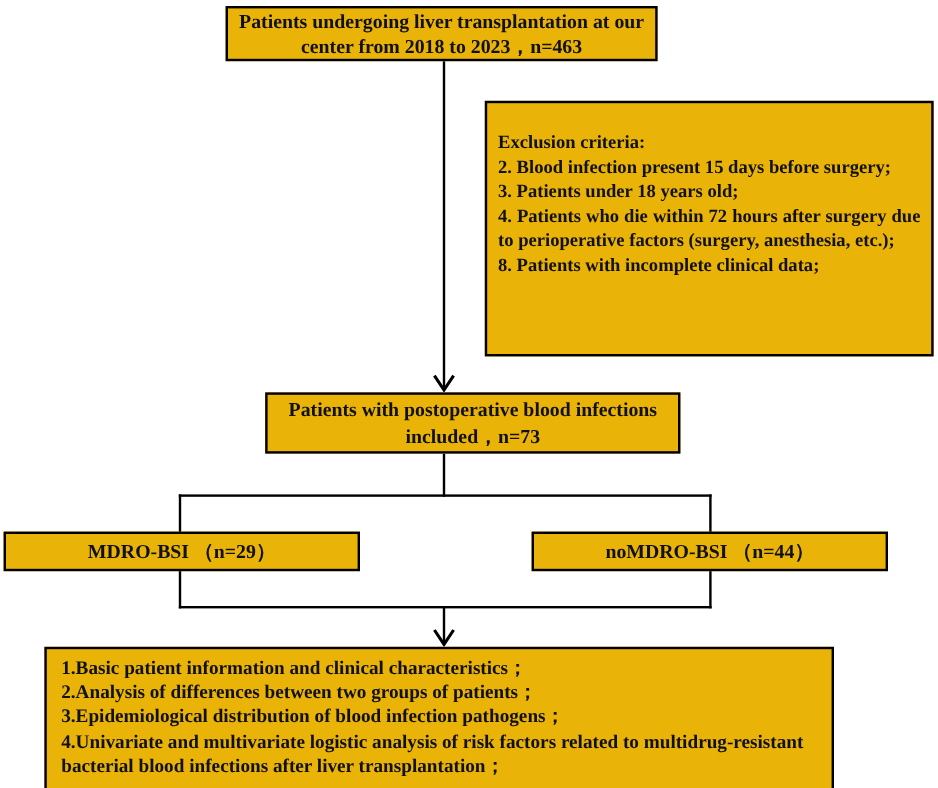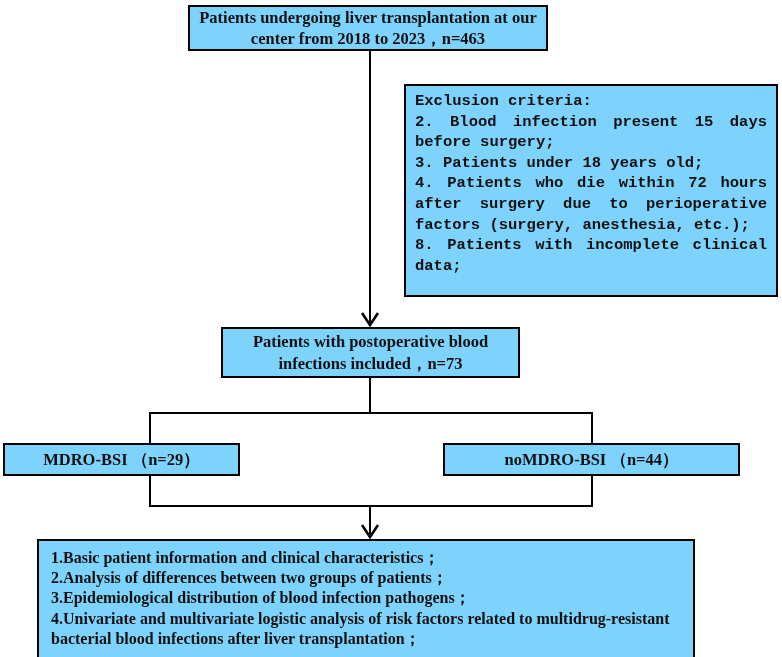--- a/index.html
+++ b/index.html
@@ -4,34 +4,34 @@
 <style>
   * { margin: 0; padding: 0; box-sizing: border-box; }
   html, body { background: #ffffff; }
   body {
     width: 782px; height: 657px; position: relative; overflow: hidden;
     font-family: "Liberation Serif", "DejaVu Serif", serif;
     font-weight: bold; color: #111111;
   }
   .canvas { position: absolute; left: 0; top: 0; width: 782px; height: 657px; }
   .box {
-    position: absolute; background: #7dd3fc; border: 2px solid #000000;
+    position: absolute; background: #eab308; border: 2px solid #000000;
   }
   .box.center {
     display: flex; align-items: center; justify-content: center;
     text-align: center;
   }
   .line { position: absolute; background: #000000; }
   .arrow { position: absolute; width: 20px; height: 15px; }
   .node-text { width: 100%; }
   #box-initial   { left: 188px; top: 5px;   width: 360px; height: 46px; font-size: 16.5px; line-height: 21px; padding: 0 6px; }
-  #box-exclusion { left: 404px; top: 84px;  width: 374px; height: 213px; font-size: 15.5px; line-height: 20.6px; padding: 5px 9px; text-align: justify; font-family: Liberation Mono, monospace; }
+  #box-exclusion { left: 404px; top: 84px;  width: 374px; height: 213px; font-size: 15.5px; line-height: 20.6px; padding: 23px 9px; text-align: justify; }
   #box-exclusion .excl-item { text-align: justify; }
-  #box-included  { left: 221px; top: 327px; width: 299px; height: 51px; font-size: 16.5px; line-height: 22px; padding: 0 14px; }
-  #box-mdro      { left: 3px;   top: 443px; width: 237px; height: 33px; font-size: 16.5px; }
+  #box-included  { left: 221px; top: 327px; width: 346px; height: 51px; font-size: 16.5px; line-height: 22px; padding: 0 14px; }
+  #box-mdro      { left: 3px;   top: 443px; width: 297px; height: 33px; font-size: 16.5px; }
   #box-nomdro    { left: 443px; top: 443px; width: 297px; height: 33px; font-size: 16.5px; }
   #box-analysis  { left: 37px;  top: 539px; width: 658px; height: 143px; font-size: 16px; line-height: 20.2px; padding: 7px 12px; }
 </style>
 </head>
 <body>
 
 <div class="canvas">
 
   <div class="line" style="left:369px; top:51px;  width:2px; height:272px;"></div>
   <div class="line" style="left:369px; top:378px; width:2px; height:36px;"></div>

